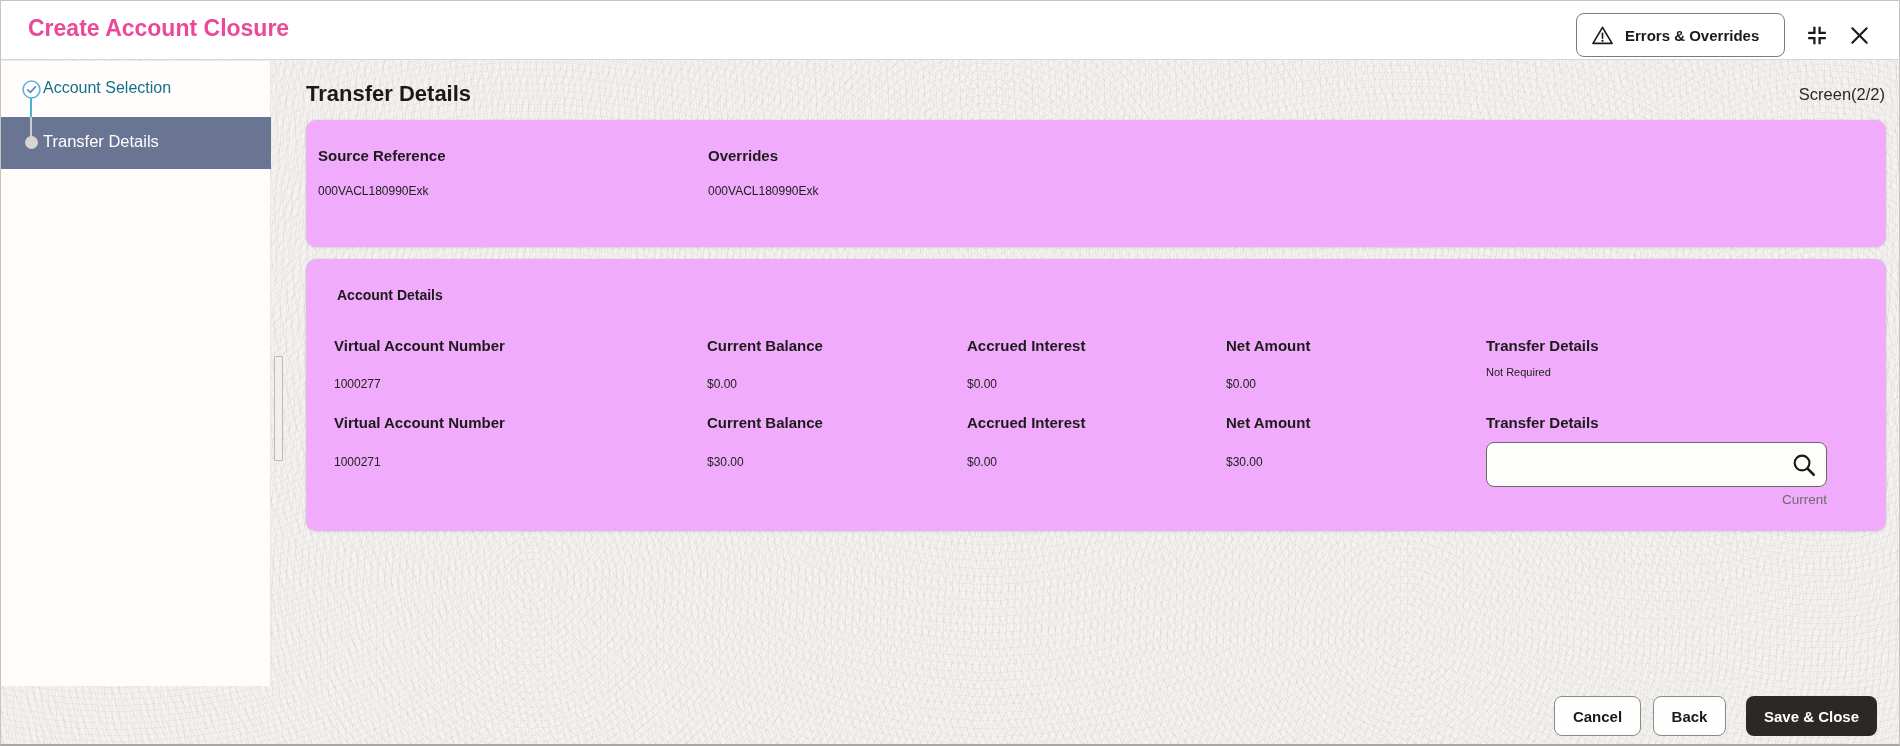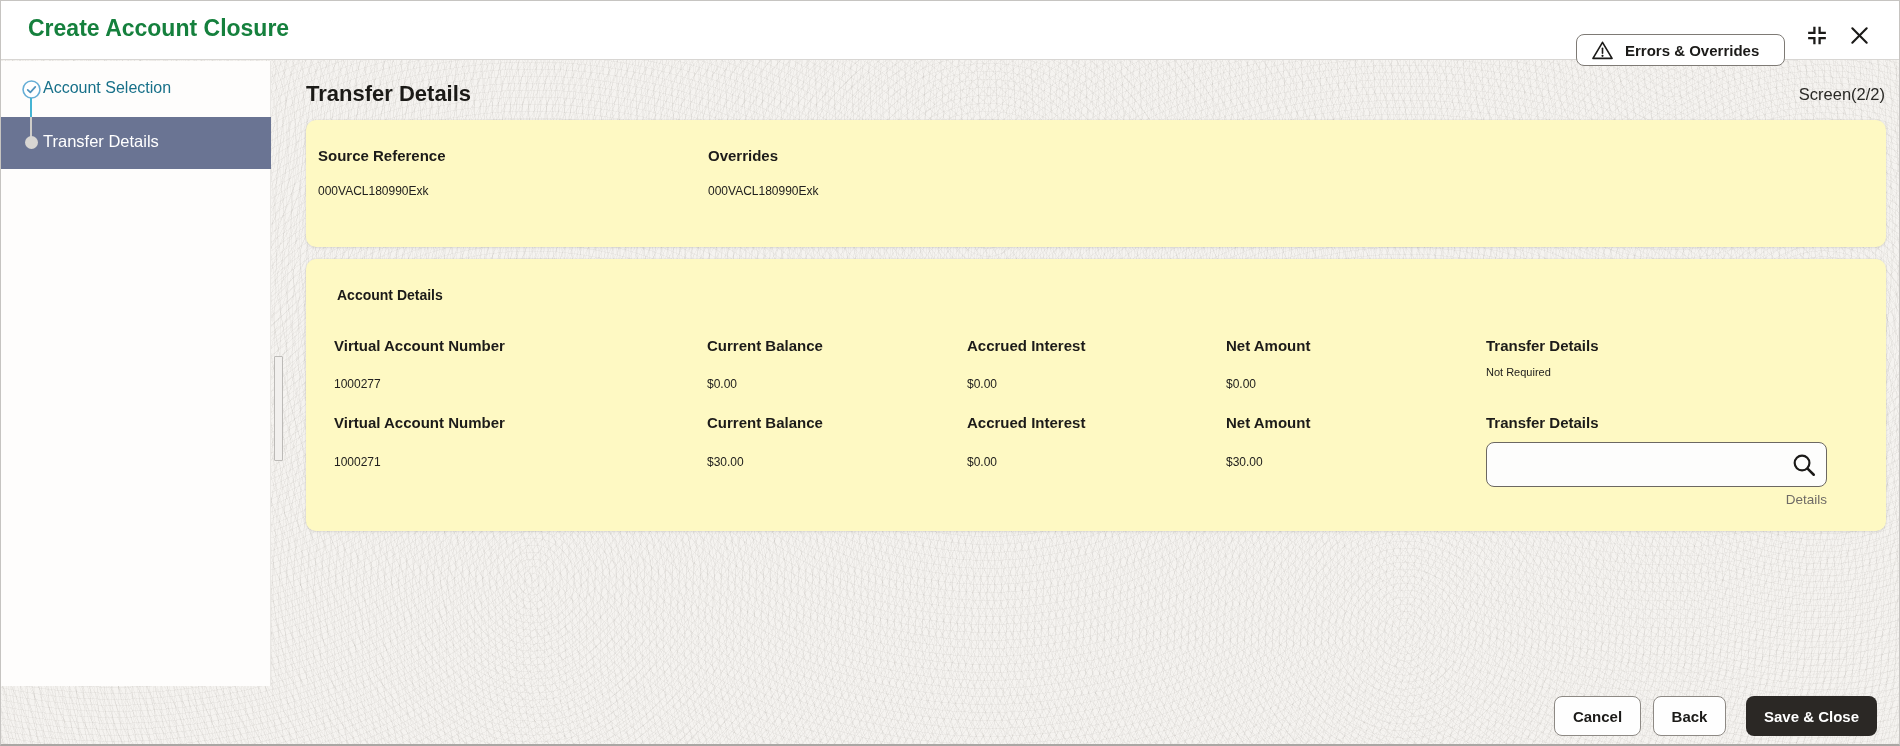--- a/index.html
+++ b/index.html
@@ -19,25 +19,25 @@
       repeating-radial-gradient(circle at 28% 78%, rgba(110,104,96,0.050) 0 1px, transparent 1px 7px),
       repeating-radial-gradient(circle at 52% 30%, rgba(110,104,96,0.050) 0 1px, transparent 1px 8px),
       repeating-radial-gradient(circle at 74% 85%, rgba(110,104,96,0.050) 0 1px, transparent 1px 7px),
       repeating-radial-gradient(circle at 96% 45%, rgba(110,104,96,0.055) 0 1px, transparent 1px 6px),
       repeating-radial-gradient(circle at 88% 8%,  rgba(110,104,96,0.045) 0 1px, transparent 1px 9px);
   }
 
   
   .topbar { position:absolute; left:0; top:0; width:100%; height:59px; background:#ffffff;
             border-bottom:1px solid #d8d6d3; z-index:5; }
-  .app-title { position:absolute; left:27px; top:14px; font-size:23px; font-weight:700; color:#15803d; }
-  .errors-btn { position:absolute; left:1575px; top:12px; width:209px; height:32px;
+  .app-title { position:absolute; left:27px; top:14px; font-size:23px; font-weight:700; color:#ec4899; }
+  .errors-btn { position:absolute; left:1575px; top:12px; width:209px; height:44px;
                 background:#ffffff; border:1.5px solid #7e7a75; border-radius:8px;
                 display:flex; align-items:center; gap:11px; padding:0 14px;
-                font-size:15px; font-weight:600; color:#1b1a18; cursor:pointer;margin-top:21px; }
+                font-size:15px; font-weight:600; color:#1b1a18; cursor:pointer; }
   .iconbtn { position:absolute; top:19px; width:32px; height:30px; display:flex;
              align-items:center; justify-content:center; background:transparent; border:none; cursor:pointer; }
   .iconbtn.restore { left:1800px; }
   .iconbtn.close   { left:1842px; }
 
   
   .sidebar { position:absolute; left:0; top:60px; width:270px; height:625px;
              background:#fefdfc; border-right:1px solid #e9e7e4; z-index:4; }
   .step-completed { position:relative; height:56px; cursor:pointer; }
   .step-completed .check { position:absolute; left:21px; top:19px; }
@@ -48,21 +48,21 @@
   .step-active .connector-gray { position:absolute; left:29px; top:0; width:2px; height:20px; background:#cfcdc9; }
   .step-active .bullet { position:absolute; left:24px; top:19px; width:13px; height:13px;
                          border-radius:50%; background:#d8d6d3; }
   .step-active .lbl { position:absolute; left:42px; top:15px; font-size:16.5px; font-weight:500; color:#ffffff; }
 
   
   .page-heading { position:absolute; left:305px; top:80px; font-size:22px; font-weight:700;
                   color:#1b1a17; z-index:2; }
   .screen-indicator { position:absolute; right:14px; top:84px; font-size:16.5px; color:#2a2926; z-index:2; }
 
-  .card { position:absolute; left:305px; width:1580px; background:#fef9c3; border-radius:10px;
+  .card { position:absolute; left:305px; width:1580px; background:#f0abfc; border-radius:10px;
           box-shadow:0 1px 3px rgba(60,55,50,0.10), 0 0 0 1px rgba(60,55,50,0.03); z-index:2; }
   .card-ref  { top:119px; height:127px; }
   .card-acct { top:258px; height:272px; }
 
   .fld-label { position:absolute; font-size:15px; font-weight:600; color:#1c1b19; white-space:nowrap; }
   .fld-value { position:absolute; font-size:12px; font-weight:400; color:#22211f; white-space:nowrap; }
 
   .card-ref .f1 { left:12px; }  .card-ref .f2 { left:402px; }
   .card-ref .lt { top:27px; }   .card-ref .vt { top:64px; }
 
@@ -192,20 +192,20 @@
       <input class="search-input" type="text" value="" style="">
       <button class="search-icon-btn">
         <span>
           <svg width="26" height="26" viewBox="0 0 24 24" fill="none" stroke="#1b1a18" stroke-width="2">
             <circle cx="10.2" cy="10.2" r="6.8"></circle>
             <line x1="15.3" y1="15.3" x2="21" y2="21" stroke-width="2.3" stroke-linecap="round"></line>
           </svg>
         </span>
       </button>
     </div>
-    <span class="helper-required">Details</span>
+    <span class="helper-required">Current</span>
   </section>
 
   <button class="btn btn-cancel">Cancel</button>
   <button class="btn btn-back">Back</button>
   <button class="btn btn-save">Save &amp; Close</button>
 
 </div>
 
 </body></html>

